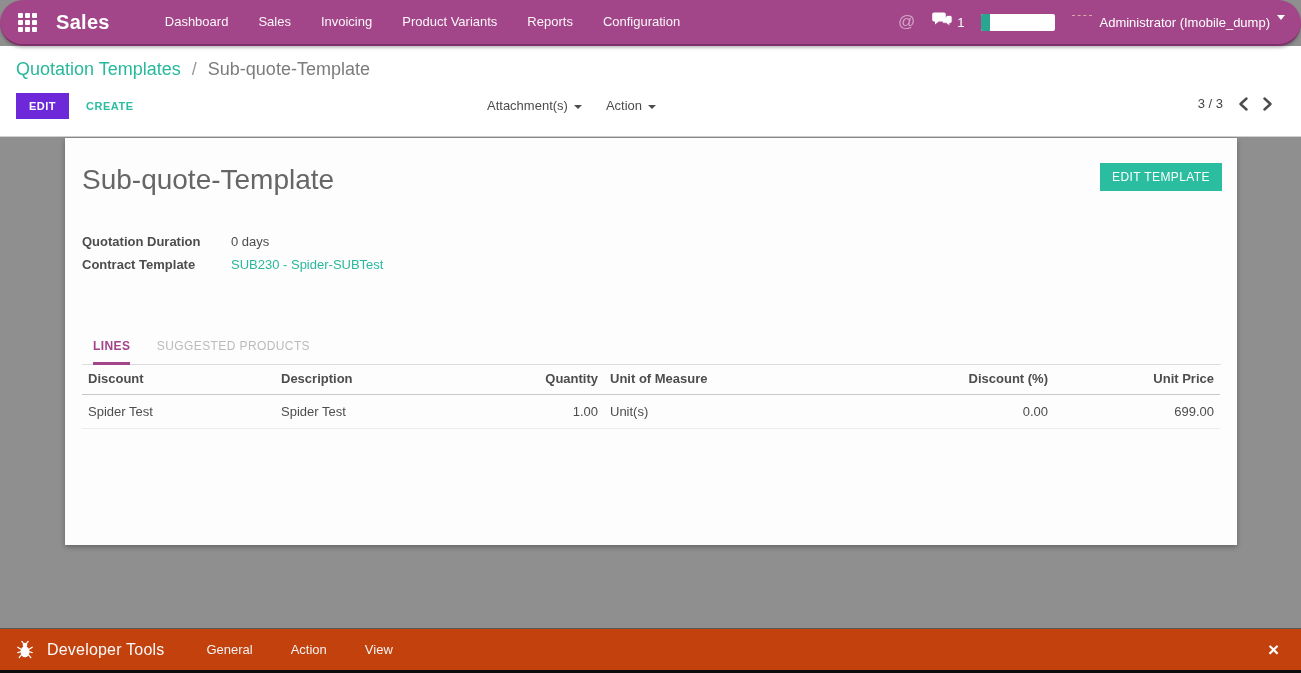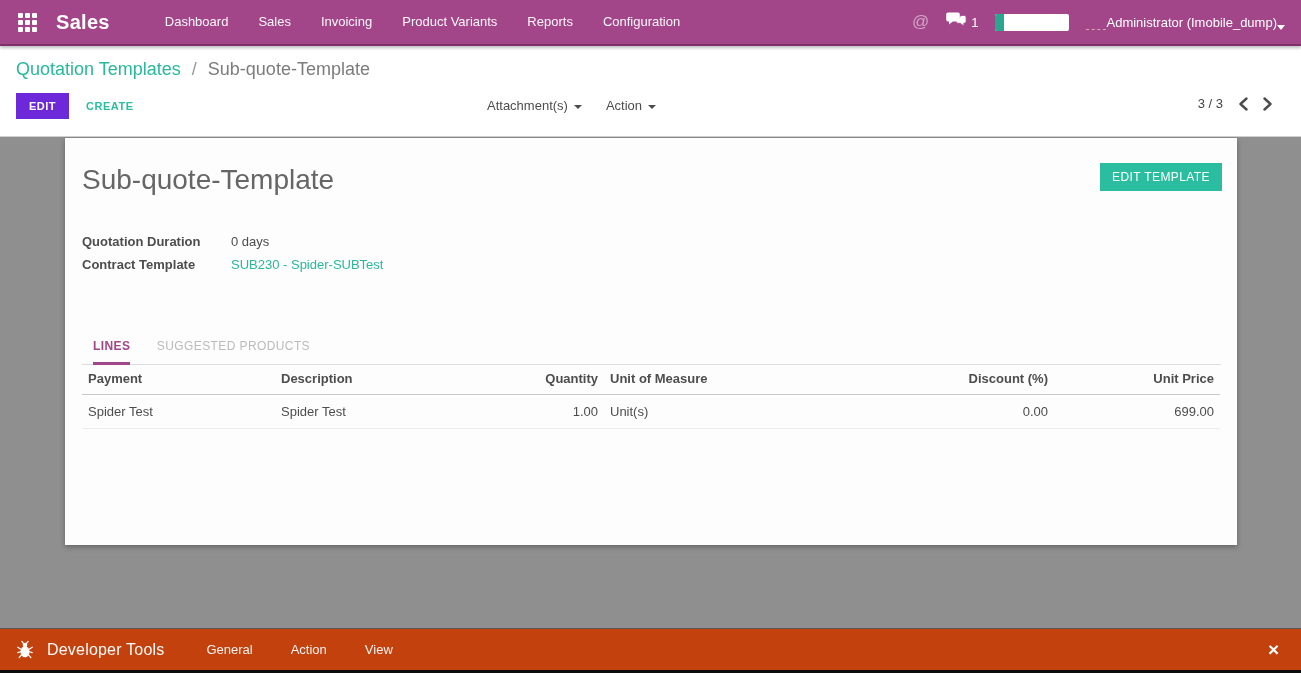--- a/index.html
+++ b/index.html
@@ -10,39 +10,40 @@
     font-family:"Liberation Sans", sans-serif;
   }
 
   
   .navbar {
     position:absolute; top:0; left:0; width:100%; height:46px;
     background:#a24689; border-bottom:2px solid #7f3069;
     display:flex; align-items:center; color:#fff;
     box-shadow:0 2px 3px rgba(0,0,0,0.25); z-index:5;
     padding-left:12px;
+    border-radius:23px;
   }
   .apps-icon {
     display:grid; grid-template-columns:repeat(3,5px); grid-auto-rows:5px; gap:2px;
     margin:0 6px; cursor:pointer;
   }
   .apps-icon i { background:#fff; border-radius:1px; }
   .brand { font-size:20px; font-weight:bold; margin-left:13px; letter-spacing:0.3px; cursor:pointer; }
   .nav-menu { display:flex; margin-left:40px; height:44px; }
   .nav-item {
     font-size:13px; line-height:44px; padding:0 15px;
     color:rgba(255,255,255,0.95); cursor:pointer; white-space:nowrap;
   }
   .systray { margin-left:auto; display:flex; align-items:center; gap:17px; padding-right:16px; }
   .mention { font-size:17px; color:rgba(255,255,255,0.5); cursor:pointer; }
   .messages { display:flex; align-items:center; gap:4px; cursor:pointer; }
   .msg-count { font-size:13px; color:#fff; }
   .timer-widget { width:74px; height:17px; background:#fff; border-radius:2px; overflow:hidden; cursor:pointer; }
   .timer-fill { width:9px; height:100%; background:#2aa58f; }
-  .user-menu { display:flex; align-items:flex-end; cursor:pointer; }
+  .user-menu { display:flex; align-items:flex-start; gap:7px; cursor:pointer; }
   .avatar-dash { width:20px; border-top:1px dashed rgba(240,200,180,0.75); }
   .user-name { font-size:13px; color:#fff; }
   .caret-w { width:0; height:0; border-left:4px solid transparent; border-right:4px solid transparent; border-top:5px solid #fff; }
 
   
   .control-panel {
     position:absolute; top:46px; left:0; width:100%; height:91px;
     background:#fff; border-bottom:1px solid #cfcfcf; z-index:4;
   }
   .breadcrumb { position:absolute; left:16px; top:13px; font-size:18px; }
@@ -225,21 +226,21 @@
       <colgroup>
         <col style="width:193px">
           <col style="width:190px">
           <col style="width:139px">
         <col style="width:230px">
           <col style="width:220px">
           <col style="width:166px">
       </colgroup>
       <thead>
         <tr>
-          <th>Payment</th>
+          <th>Discount</th>
           <th>Description</th>
           <th class="num">Quantity</th>
           <th>Unit of Measure</th>
           <th class="num">Discount (%)</th>
           <th class="num">Unit Price</th>
         </tr>
       </thead>
       <tbody>
         <tr>
           <td>Spider Test</td>

